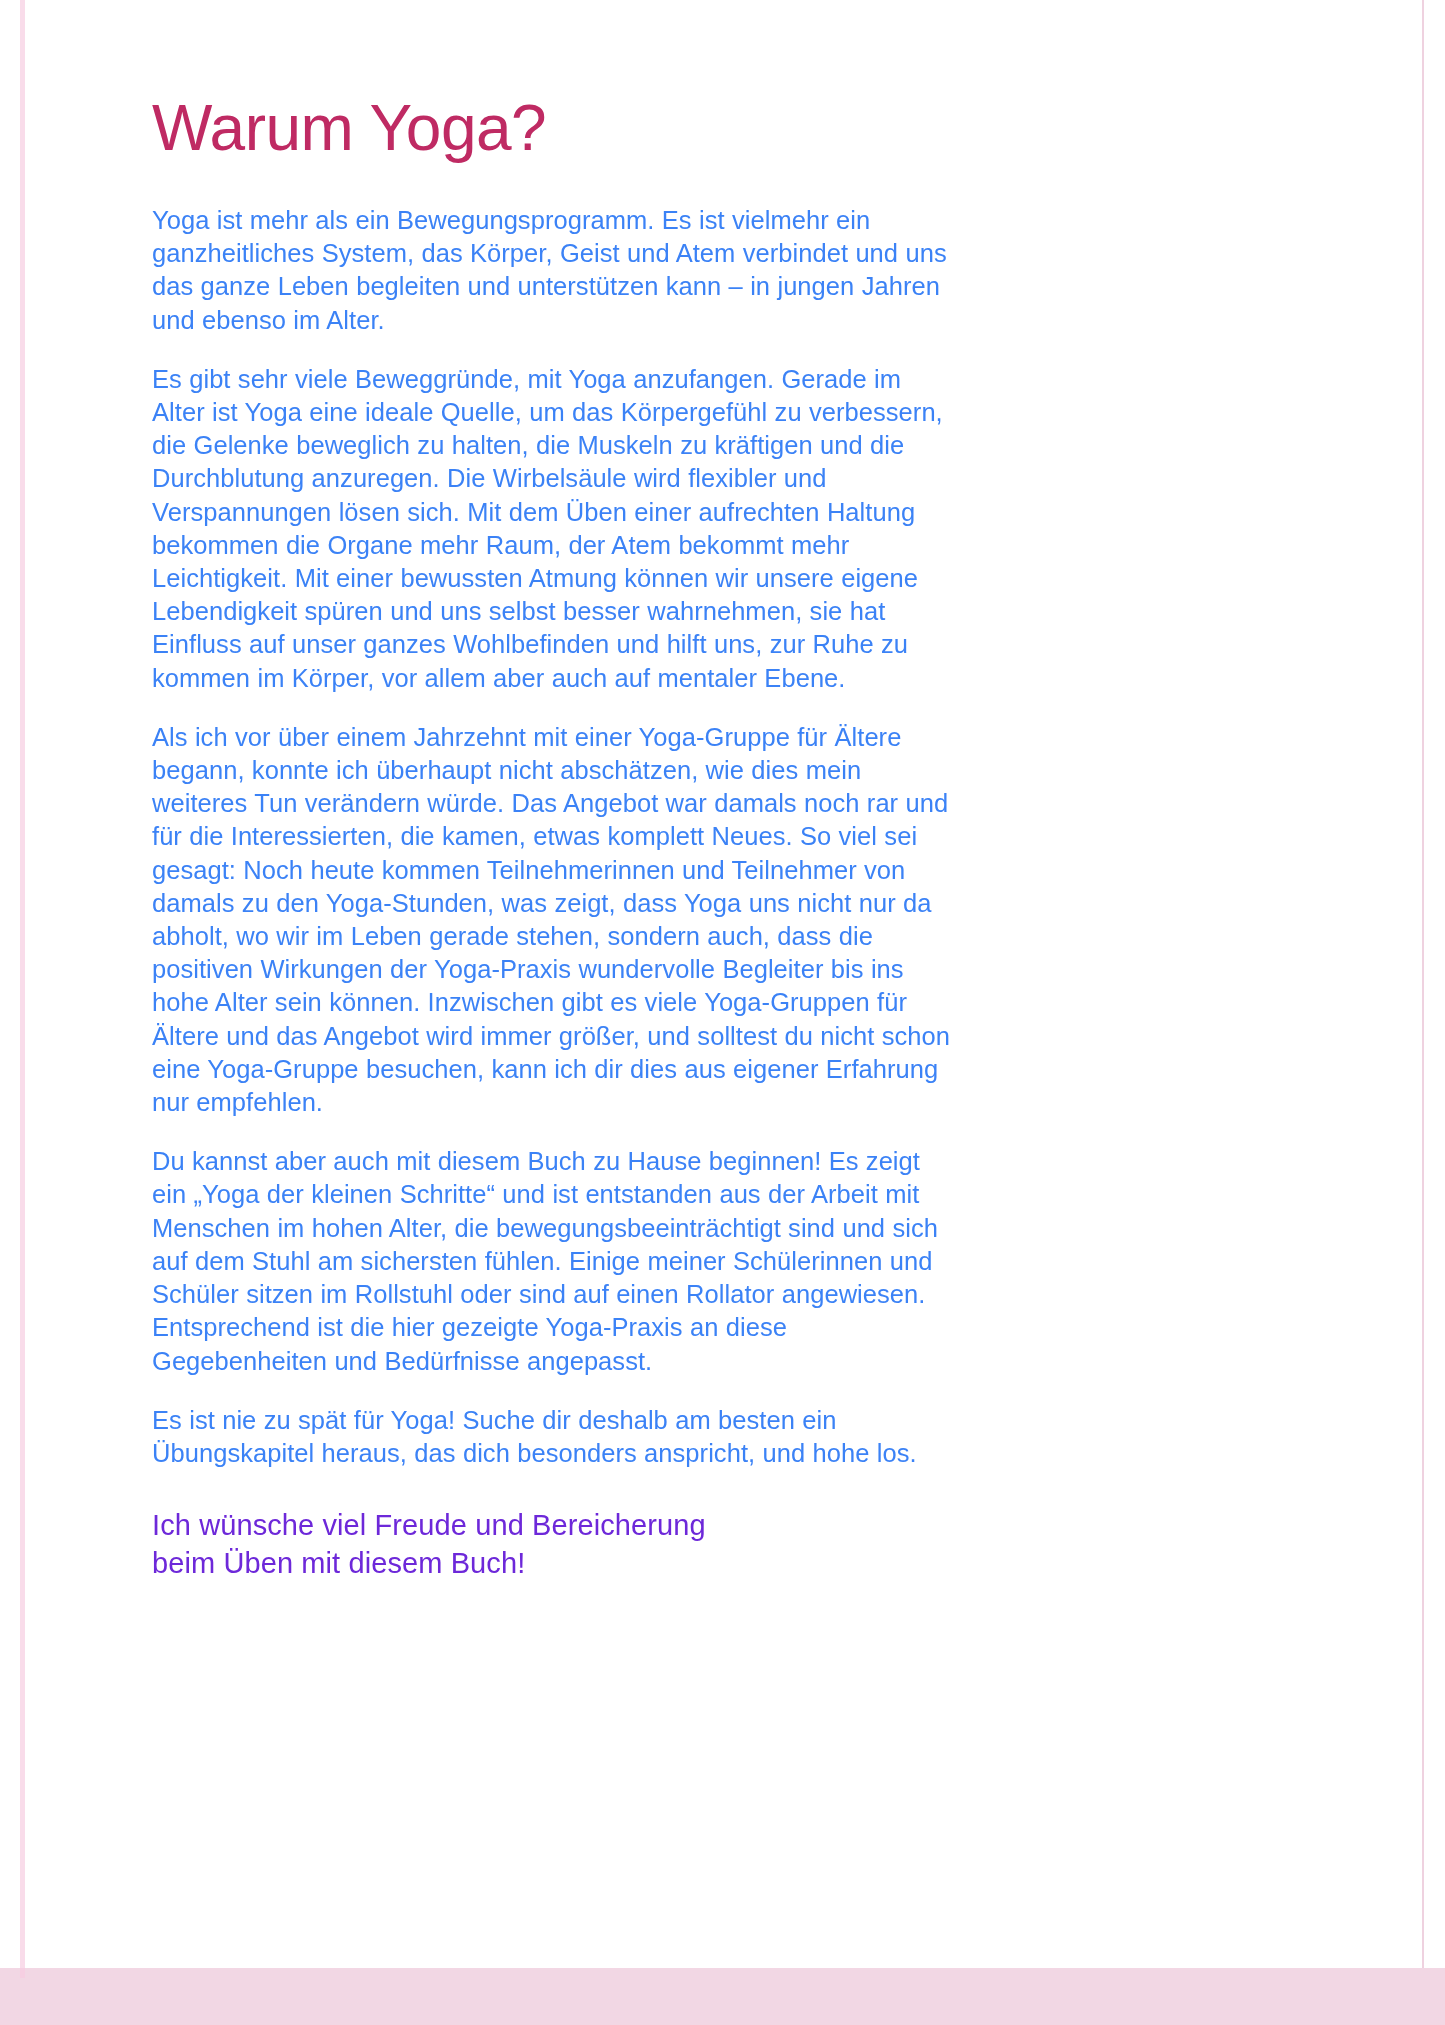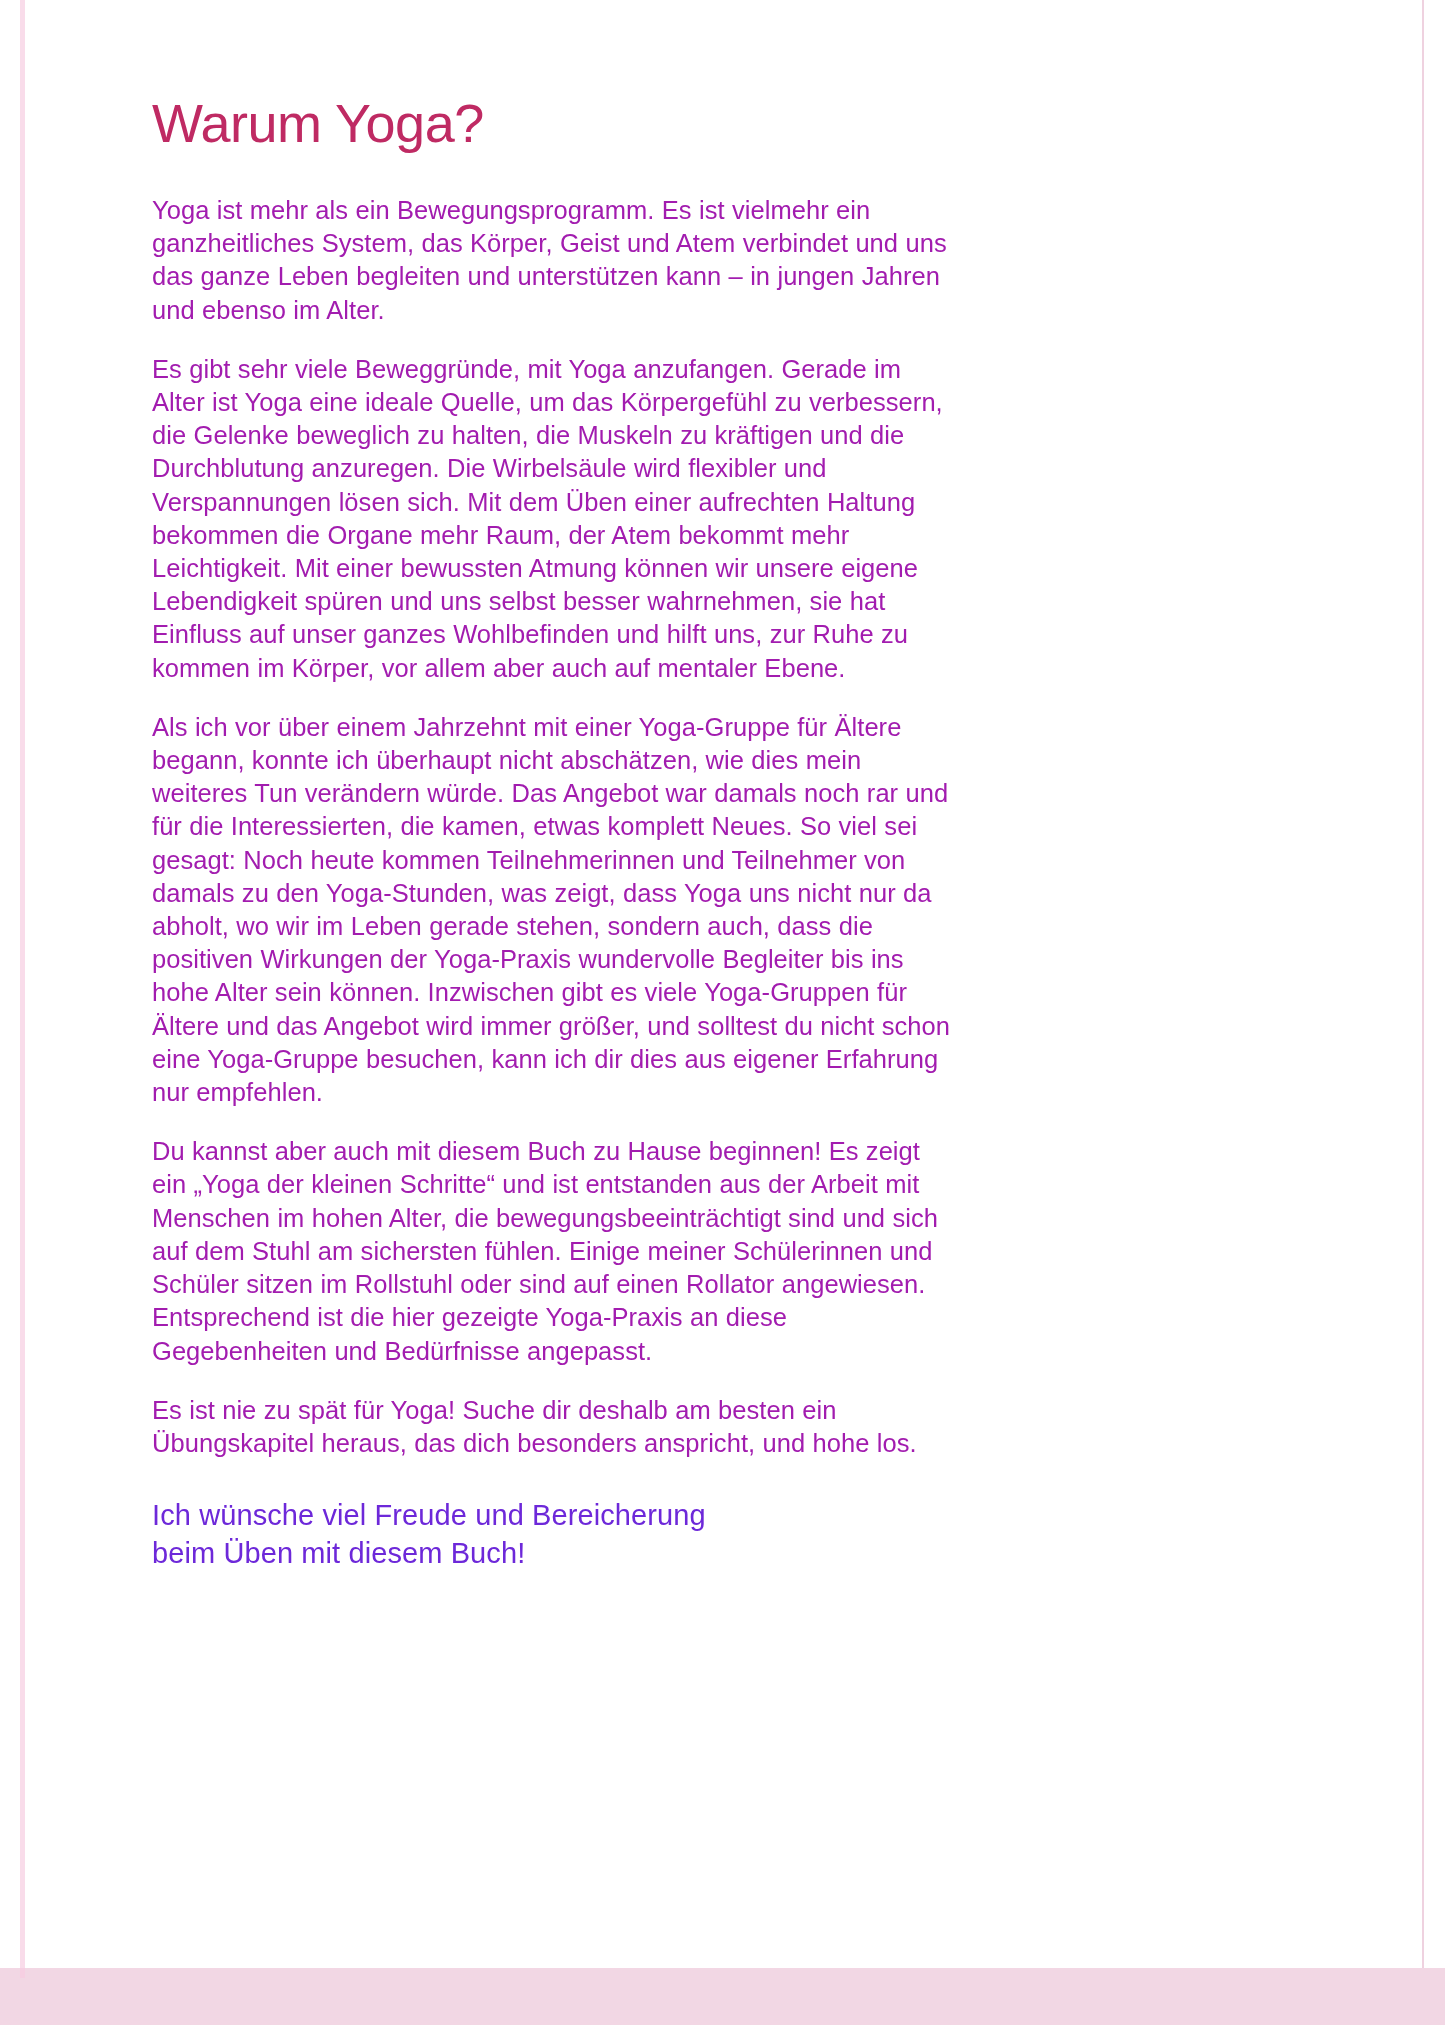--- a/index.html
+++ b/index.html
@@ -58,36 +58,36 @@
   
   .content {
     position: absolute;
     left: 152px;
     top: 0;
     width: 806px;
   }
 
   .page-title {
     color: #bf2a63;
-    font-size: 54px;
+    font-size: 64px;
     line-height: 1.0;
     font-weight: 400;
     letter-spacing: -0.5px;
     margin: 0;
     padding-top: 96px;
     white-space: nowrap;
   }
 
   .body-block {
     margin-top: 44px;
   }
 
   p.body-par {
     margin: 4px 0 26px 0;
-    color: #a21caf;
+    color: #3b82f6;
     font-size: 25.5px;
     line-height: 33.2px;
     font-weight: 400;
     letter-spacing: 0.05px;
     text-align: left;
     word-spacing: 0.2px;
   }
   p.body-par:last-of-type {
     margin-bottom: 0;
   }

